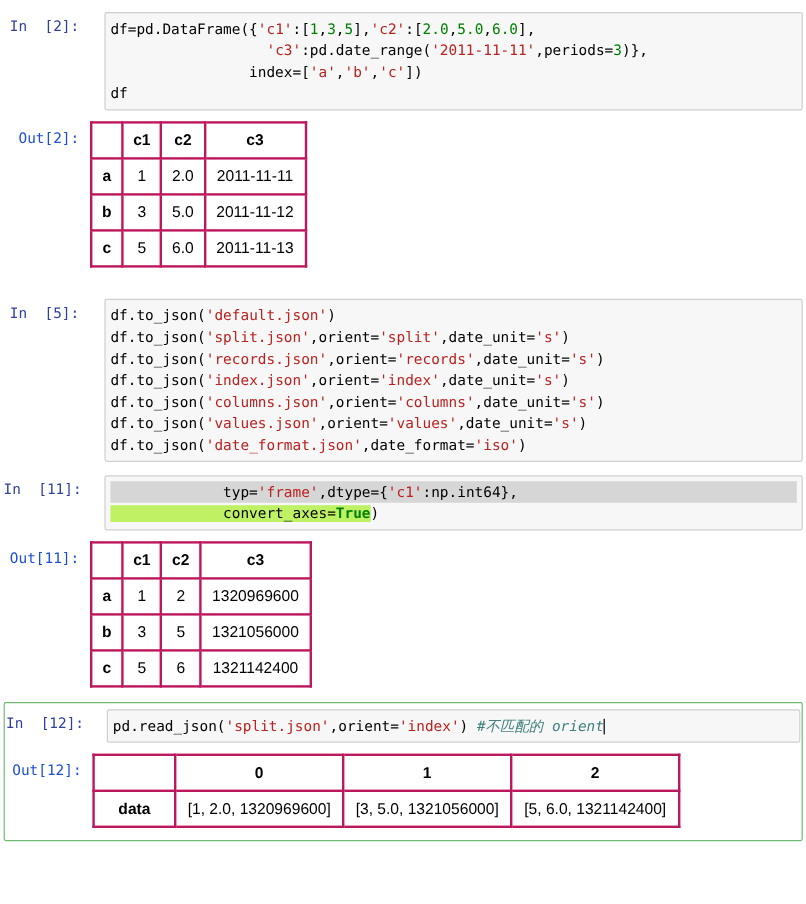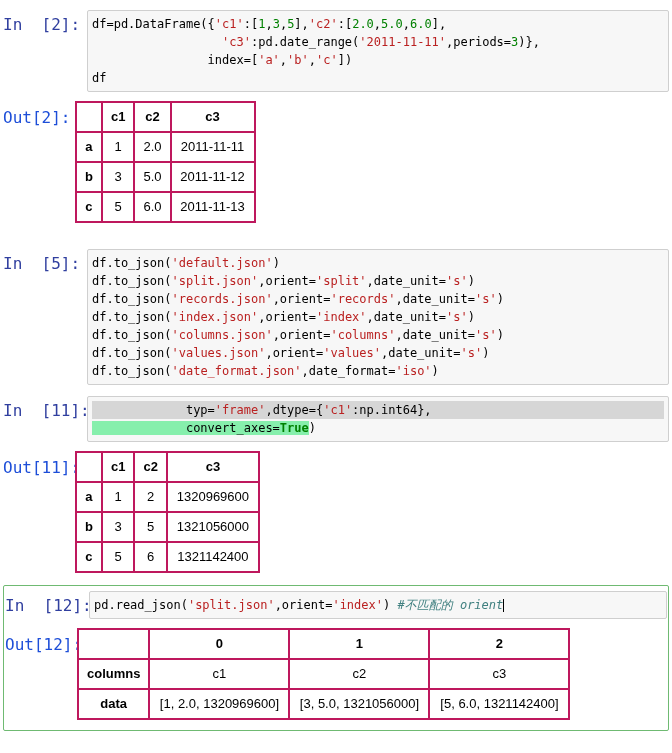--- a/index.html
+++ b/index.html
@@ -9,21 +9,21 @@
 
   .cell { margin-bottom:24px; }
   .cell-5 { margin-bottom:11px; }
   .cell-11 { margin-bottom:10px; }
   .cell-12 { margin-bottom:0; }
   .cell.active { border:1px solid #6fba72; border-radius:2px; padding:5px 1px 8px 1px; }
 
   .cell-row { display:flex; align-items:flex-start; }
   .prompt {
     flex:0 0 72px; width:72px; text-align:right; padding:5px 9px 0 0;
-    font-family:"DejaVu Sans Mono", monospace; font-size:16px; white-space:pre;
+    font-family:"DejaVu Sans Mono", monospace; font-size:12px; white-space:pre;
   }
   .in-prompt  { color:#303F9F; }
   .out-prompt { color:#1d4ed8; padding-top:9px; }
 
   .code-box {
     flex:1 1 auto; min-width:0;
     background:#f7f7f7; border:1px solid #cfcfcf; border-radius:2px;
     padding:4px 4px;
     margin-left:12px;
   }
@@ -31,21 +31,21 @@
     font-family:"DejaVu Sans Mono", monospace;
     font-size:12px; line-height:18px; white-space:pre; color:#000;
   }
   .code-line.sel-full { background:#d6d6d6; }
   .tk-p { color:#000000; }
   .tk-s { color:#BA2121; }
   .tk-n { color:#008000; }
   .tk-k { color:#008000; font-weight:bold; }
   .tk-c { color:#408080; font-style:italic; }
   .tk-caret { display:inline-block; width:1px; height:13px; background:#000; vertical-align:text-bottom; }
-  span.sel { background:#86efac; }
+  span.sel { background:#bef264; }
 
   .out-row { margin-top:7px; }
   table.df { border-collapse:collapse; margin:2px 0; }
   .df th, .df td {
     border:2px solid #be185d; padding:6px 8px 7px 8px;
     font-size:13px; text-align:center; vertical-align:middle;
     font-family:"Liberation Sans", sans-serif; color:#000;
   }
   .df th { font-weight:bold; }
   .df td { font-weight:normal; }
@@ -184,26 +184,20 @@
             <thead>
               <tr>
                 <th class="row-head"></th>
                 <th class="col-head">0</th>
                 <th class="col-head">1</th>
                 <th class="col-head">2</th>
               </tr>
             </thead>
             <tbody>
               <tr>
-                <th class="row-head">columns</th>
-                <td>c1</td>
-                <td>c2</td>
-                <td>c3</td>
-              </tr>
-              <tr>
                 <th class="row-head">data</th>
                 <td>[1, 2.0, 1320969600]</td>
                 <td>[3, 5.0, 1321056000]</td>
                 <td>[5, 6.0, 1321142400]</td>
               </tr>
             </tbody>
           </table>
       </div>
     </div>
   </div>

